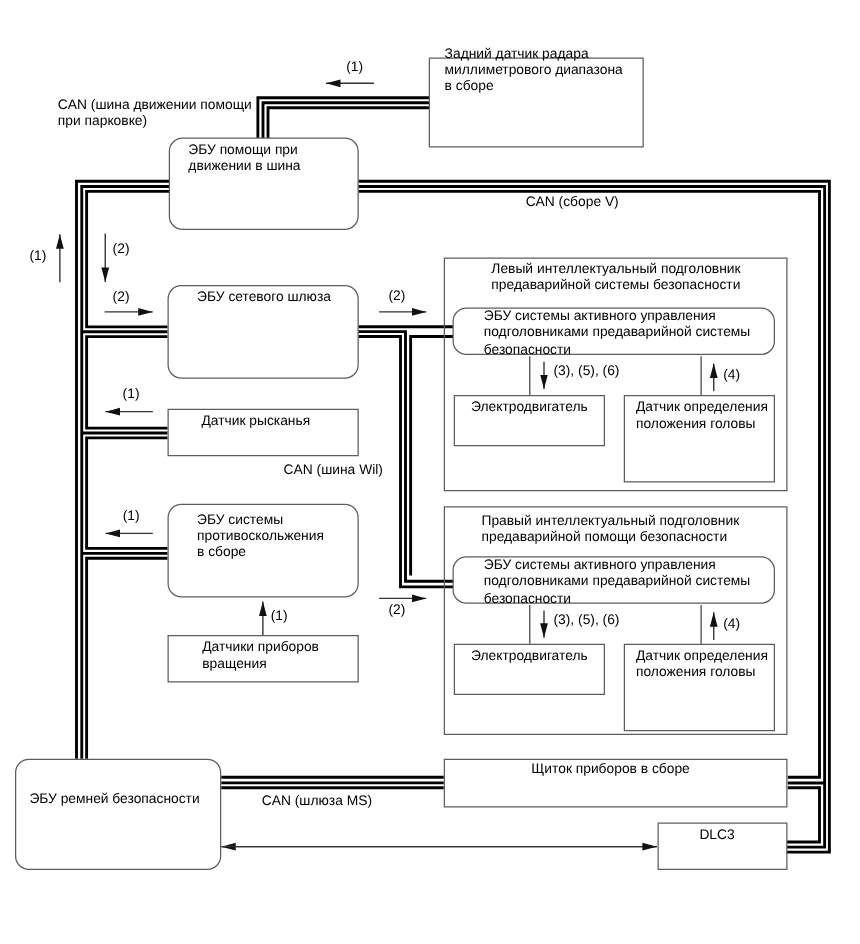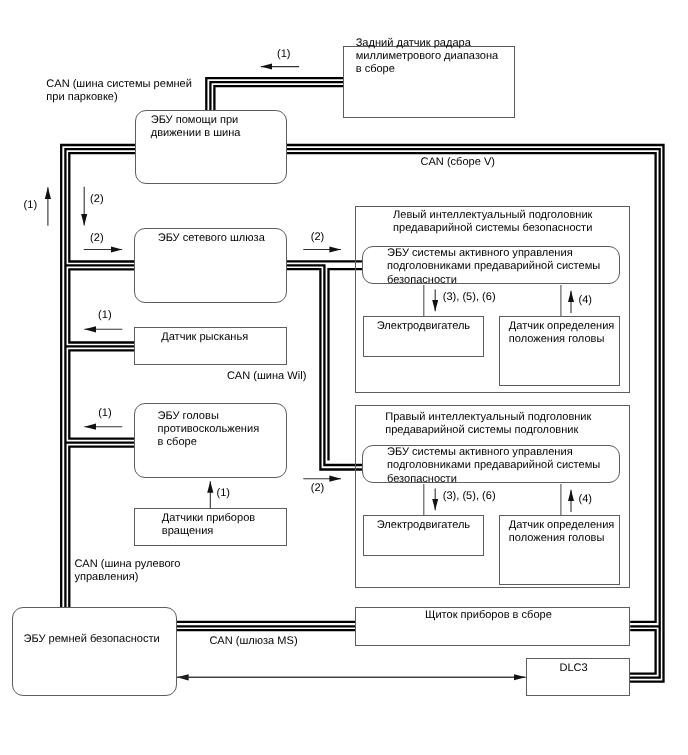--- a/index.html
+++ b/index.html
@@ -104,21 +104,21 @@
   <div class="txt" style="left:150.7px;top:114.3px">ЭБУ помощи при
 движении в шина</div>
 
   <div class="rbox" style="left:134px;top:228px;width:153px;height:75px"></div>
   <div class="txt" style="left:157.7px;top:232.2px">ЭБУ сетевого шлюза</div>
 
   <div class="box" style="left:134px;top:327px;width:153px;height:38px"></div>
   <div class="txt" style="left:161.2px;top:330.7px">Датчик рысканья</div>
 
   <div class="rbox" style="left:134px;top:403px;width:153px;height:75px"></div>
-  <div class="txt" style="left:157.6px;top:409.5px">ЭБУ головы
+  <div class="txt" style="left:157.6px;top:409.5px">ЭБУ системы
 противоскольжения
 в сборе</div>
 
   <div class="box" style="left:134px;top:508px;width:153px;height:38px"></div>
   <div class="txt" style="left:161.8px;top:511.7px">Датчики приборов
 вращения</div>
 
   <div class="box" style="left:355px;top:206px;width:275px;height:187px"></div>
   <div class="txt" style="left:393.1px;top:208.6px">Левый интеллектуальный подголовник
 предаварийной системы безопасности</div>
@@ -127,46 +127,44 @@
 подголовниками предаварийной системы
 безопасности</div>
   <div class="box" style="left:362.5px;top:316px;width:121px;height:41px"></div>
   <div class="txt" style="left:376.8px;top:320.3px">Электродвигатель</div>
   <div class="box" style="left:498.5px;top:316px;width:121.5px;height:70px"></div>
   <div class="txt" style="left:508.8px;top:320.2px">Датчик определения
 положения головы</div>
 
   <div class="box" style="left:355px;top:405px;width:275px;height:183px"></div>
   <div class="txt" style="left:385.2px;top:411.2px">Правый интеллектуальный подголовник
-предаварийной системы подголовник</div>
+предаварийной помощи безопасности</div>
   <div class="rbox" style="left:362px;top:445px;width:258px;height:38px"></div>
   <div class="txt" style="left:387px;top:446.4px">ЭБУ системы активного управления
 подголовниками предаварийной системы
 безопасности</div>
   <div class="box" style="left:362.5px;top:515px;width:121px;height:41px"></div>
   <div class="txt" style="left:376.8px;top:519.3px">Электродвигатель</div>
   <div class="box" style="left:498.5px;top:515px;width:121.5px;height:70px"></div>
   <div class="txt" style="left:508.8px;top:519.2px">Датчик определения
 положения головы</div>
 
   <div class="box" style="left:355px;top:607px;width:275px;height:38.5px"></div>
   <div class="txt" style="left:425.1px;top:609.3px">Щиток приборов в сборе</div>
 
   <div class="box" style="left:526px;top:658px;width:104px;height:38px"></div>
   <div class="txt" style="left:559.5px;top:662.4px">DLC3</div>
 
   <div class="rbox" style="left:12px;top:607px;width:165px;height:89px"></div>
   <div class="txt" style="left:23.5px;top:633px">ЭБУ ремней безопасности</div>
 
-  <div class="txt" style="left:46.3px;top:77.5px">CAN (шина системы ремней
+  <div class="txt" style="left:46.3px;top:77.5px">CAN (шина движении помощи
 при парковке)</div>
   <div class="txt" style="left:420.5px;top:156.4px">CAN (сборе V)</div>
   <div class="txt" style="left:226.9px;top:370.2px">CAN (шина Wil)</div>
-  <div class="txt" style="left:74.4px;top:558.2px">CAN (шина рулевого
-управления)</div>
   <div class="txt" style="left:209.4px;top:634.8px">CAN (шлюза MS)</div>
 
   <div class="txt" style="left:277px;top:47.5px">(1)</div>
   <div class="txt" style="left:23.6px;top:198.7px">(1)</div>
   <div class="txt" style="left:90.1px;top:193.4px">(2)</div>
   <div class="txt" style="left:90.1px;top:231.7px">(2)</div>
   <div class="txt" style="left:98.1px;top:309.3px">(1)</div>
   <div class="txt" style="left:98.2px;top:406.6px">(1)</div>
   <div class="txt" style="left:216.5px;top:486.7px">(1)</div>
   <div class="txt" style="left:310.8px;top:230.7px">(2)</div>

